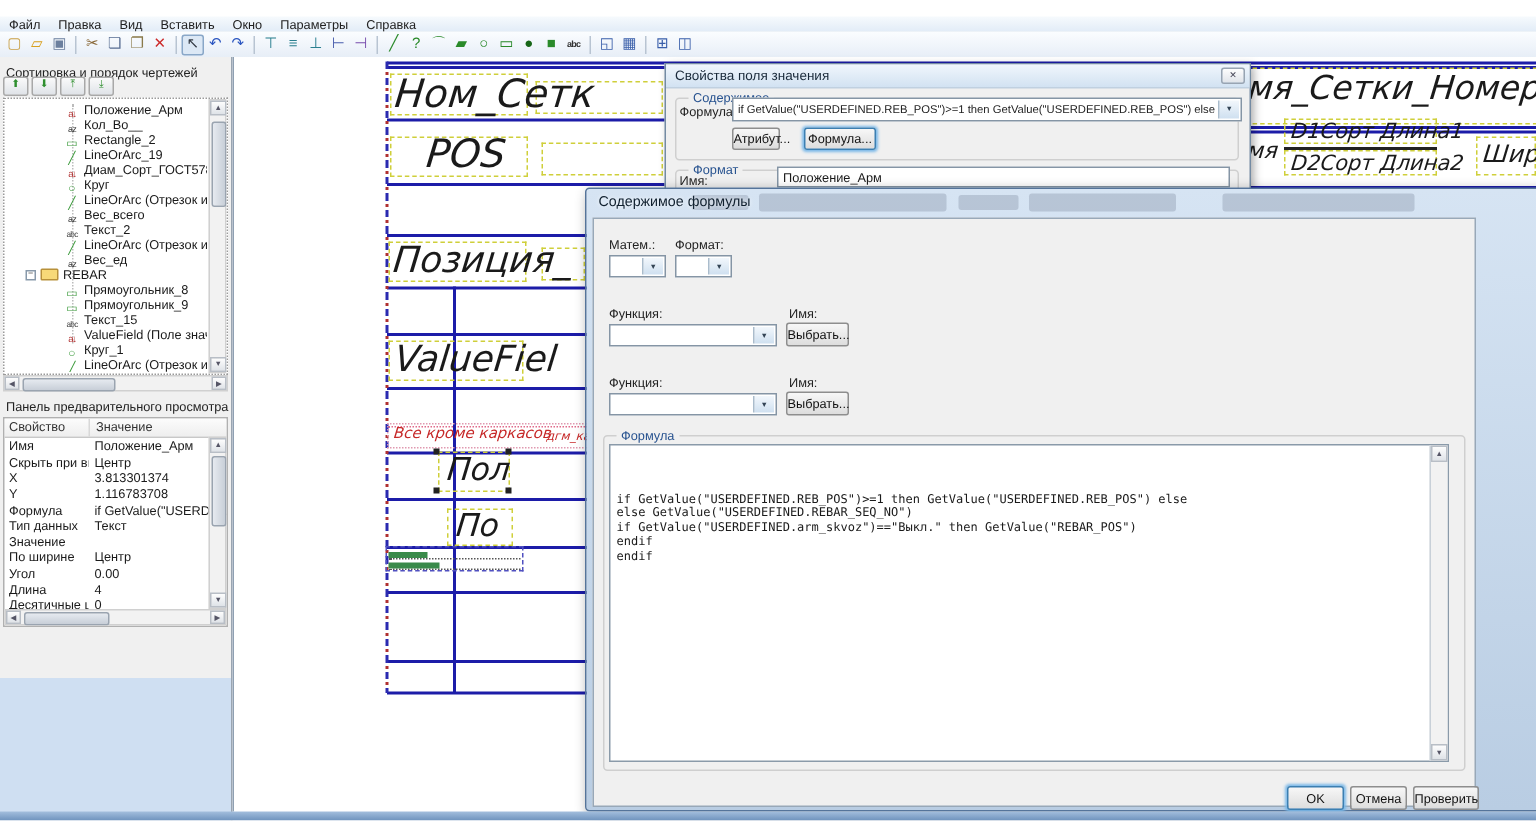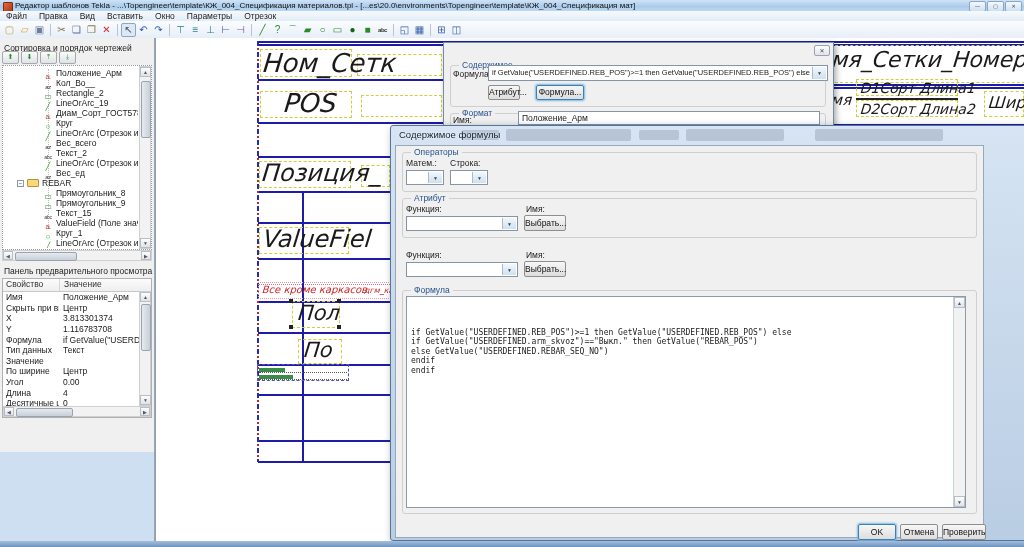--- a/index.html
+++ b/index.html
@@ -107,39 +107,30 @@
   .dclient{position:absolute;left:4px;top:19px;width:589px;height:393px;background:#f0f0f0;border:1px solid #98a8b8;box-sizing:border-box;}
   .ftext{position:absolute;left:4px;top:2px;font-family:"DejaVu Sans Mono",monospace;font-size:8px;line-height:9.5px;color:#1a1a1a;white-space:pre;}
   .farea{position:absolute;left:10px;top:150px;width:560px;height:212px;background:#fff;border:1px solid #8a9aa9;box-sizing:border-box;}
   .taskbar{position:absolute;left:0;top:541px;width:1024px;height:6px;background:linear-gradient(#a3bedd,#6f93bd);z-index:30;}
 </style>
 </head>
 <body>
 
 <div id="app">
 
-  <div class="titlebar">
-    <span class="appicon" style="position:absolute;left:3px;top:2px;width:8px;height:8px;border-radius:1px;background:linear-gradient(135deg,#e46a3a,#b23418);border:1px solid #7c2a12;"></span>
-    <span class="ttext">Редактор шаблонов Tekla - ...\Topengineer\template\КЖ_004_Спецификация материалов.tpl - [...es\20.0\environments\Topengineer\template\КЖ_004_Спецификация мат]</span>
-    <span class="winbtns">
-      <span class="winbtn">—</span>
-      <span class="winbtn">▢</span>
-      <span class="winbtn">✕</span>
-    </span>
-  </div>
 
   <div class="menubar">
 
   <span class="mitem">Файл</span>
       <span class="mitem">Правка</span>
       <span class="mitem">Вид</span>
       <span class="mitem">Вставить</span>
       <span class="mitem">Окно</span>
       <span class="mitem">Параметры</span>
-      <span class="mitem">Отрезок</span>
+      <span class="mitem">Справка</span>
     </div>
 
   <div class="toolbar">
 
   <span class="tbtn" style="color: rgb(202, 162, 74);">▢</span>
       <span class="tbtn" style="color: rgb(216, 160, 32);">▱</span>
       <span class="tbtn" style="color: rgb(107, 127, 158);">▣</span>
       <span class="tsep"></span>
       <span class="tbtn" style="color: rgb(138, 106, 58);">✂</span>
       <span class="tbtn" style="color: rgb(90, 111, 148);">❏</span>
@@ -462,20 +453,21 @@
       <div class="hsb" style="left:0;bottom:0;width:148px">
         <span class="sba" style="left:0;top:0;width:10px;height:9px;line-height:8px">◀</span>
         <span class="sba" style="right:0;top:0;width:10px;height:9px;line-height:8px">▶</span>
         <span class="sbthumb h" style="left:12px;top:1px;width:55px;height:7px"></span>
       </div>
     </div>
     <div class="bluefill"></div>
   </div>
 
   <div class="dlg1">
+    <div class="dtitle">Свойства поля значения</div>
     <div class="dclose">✕</div>
     <div class="grp" style="left:6px;top:22px;width:376px;height:42px">
       <span class="leg">Содержимое</span>
     </div>
     <span class="lbl" style="left:9px;top:26px">Формула:</span>
     <div class="cmb" style="left:44px;top:22px;width:340px;height:16px">
       <span class="ctext">if GetValue("USERDEFINED.REB_POS")&gt;=1 then GetValue("USERDEFINED.REB_POS") else if GetValue("USERDEFIN</span>
       <span class="arr">▼</span>
     </div>
     <div class="wbtn" style="left:44px;top:42px;width:32px;height:15px;line-height:13px">Атрибут...</div>
@@ -489,56 +481,50 @@
 
   <div class="dlg2">
     <span class="ghost" style="left:70px;top:4px;width:38px;height:10px"></span>
     <span class="ghost" style="left:115px;top:3px;width:125px;height:12px"></span>
     <span class="ghost" style="left:248px;top:4px;width:40px;height:10px"></span>
     <span class="ghost" style="left:295px;top:3px;width:98px;height:12px"></span>
     <span class="ghost" style="left:424px;top:3px;width:128px;height:12px"></span>
     <div class="dtitle2">Содержимое формулы</div>
     <div class="closebtn">✕</div>
     <div class="dclient">
-      <div class="grp" style="left:6px;top:6px;width:575px;height:40px">
-        <span class="leg" style="background:#f0f0f0">Операторы</span>
-      </div>
       <span class="lbl" style="left:10px;top:12px">Матем.:</span>
-      <span class="lbl" style="left:54px;top:12px">Строка:</span>
+      <span class="lbl" style="left:54px;top:12px">Формат:</span>
       <div class="cmb" style="left:10px;top:24px;width:38px;height:15px">
           <span class="arr">▼</span>
         </div>
       <div class="cmb" style="left:54px;top:24px;width:38px;height:15px">
           <span class="arr">▼</span>
         </div>
 
-      <div class="grp" style="left:6px;top:52px;width:575px;height:40px">
-        <span class="leg">Атрибут</span>
-      </div>
       <span class="lbl" style="left:10px;top:58px">Функция:</span>
       <span class="lbl" style="left:130px;top:58px">Имя:</span>
       <div class="cmb" style="left:10px;top:70px;width:112px;height:15px">
           <span class="arr">▼</span>
         </div>
       <div class="wbtn" style="left:128px;top:69px;width:42px;height:16px">Выбрать...</div>
 
       <span class="lbl" style="left:10px;top:104px">Функция:</span>
       <span class="lbl" style="left:130px;top:104px">Имя:</span>
       <div class="cmb" style="left:10px;top:116px;width:112px;height:15px">
           <span class="arr">▼</span>
         </div>
       <div class="wbtn" style="left:128px;top:115px;width:42px;height:16px">Выбрать...</div>
 
       <div class="grp" style="left:6px;top:144px;width:575px;height:224px">
         <span class="leg">Формула</span>
       </div>
       <div class="farea">
         <div class="ftext">
           
-        <div>if GetValue("USERDEFINED.REB_POS")&gt;=1 then GetValue("USERDEFINED.REB_POS") else</div><div>if GetValue("USERDEFINED.arm_skvoz")=="Выкл." then GetValue("REBAR_POS")</div><div>else GetValue("USERDEFINED.REBAR_SEQ_NO")</div><div>endif</div><div>endif</div></div>
+        <div>if GetValue("USERDEFINED.REB_POS")&gt;=1 then GetValue("USERDEFINED.REB_POS") else</div><div>else GetValue("USERDEFINED.REBAR_SEQ_NO")</div><div>if GetValue("USERDEFINED.arm_skvoz")=="Выкл." then GetValue("REBAR_POS")</div><div>endif</div><div>endif</div></div>
         <div class="vsb" style="right:0;top:0;height:210px;border:none;border-left:1px solid #c8d0d8">
           <span class="sba" style="left:0;top:0;width:11px;height:11px;line-height:10px">▲</span>
           <span class="sba" style="left:0;bottom:0;width:11px;height:11px;line-height:10px">▼</span>
         </div>
       </div>
 
       <div class="wbtn focus" style="left:462px;top:378px;width:38px;height:16px">OK</div>
       <div class="wbtn" style="left:504px;top:378px;width:38px;height:16px">Отмена</div>
       <div class="wbtn" style="left:546px;top:378px;width:44px;height:16px">Проверить</div>
     </div>

